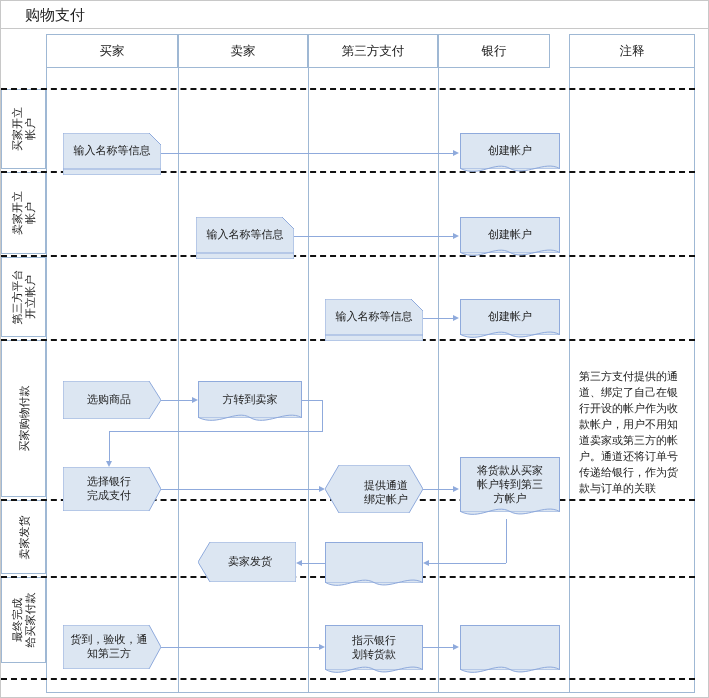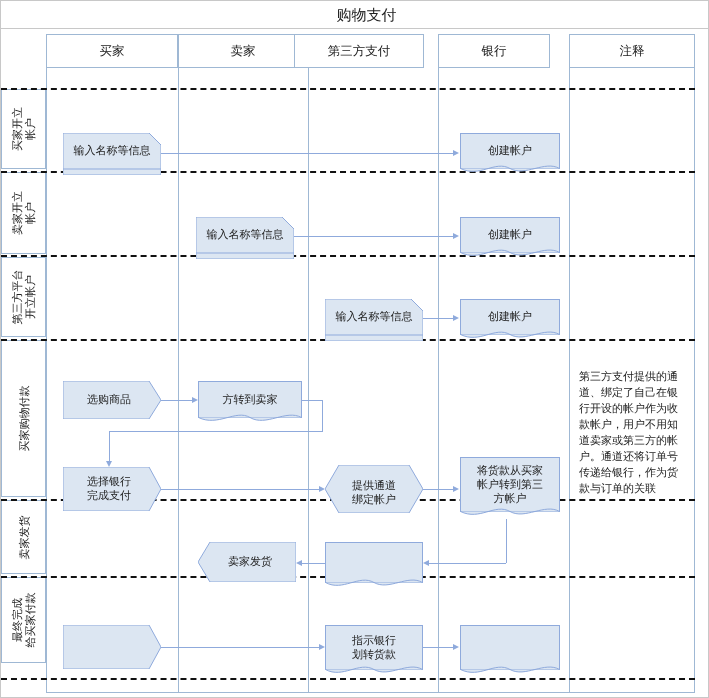--- a/index.html
+++ b/index.html
@@ -1,19 +1,19 @@
 <!DOCTYPE html>
 <html><head>
 <meta charset="utf-8">
 <style>
   html,body{margin:0;padding:0;background:#fff;}
   body{font-family:"DejaVu Sans","Liberation Sans",sans-serif;}
   #page{position:relative;width:709px;height:698px;box-sizing:border-box;border:1px solid #c8c8c8;background:#fff;}
   #title{position:absolute;left:0;top:0;width:707px;height:28px;line-height:28px;padding-left:24px;
-         box-sizing:border-box;font-size:15px;color:#222;border-bottom:1px solid #c8c8c8;text-align:center;}
+         box-sizing:border-box;font-size:15px;color:#222;border-bottom:1px solid #c8c8c8;}
   #canvas{position:absolute;left:0;top:28px;width:707px;height:668px;}
   .abs{position:absolute;box-sizing:border-box;}
 
   
   .colhead{border:1px solid #9fb8d4;background:#fff;font-size:12.5px;color:#222;
            display:flex;align-items:center;justify-content:center;}
   
   .lanelabel{border:1px solid #9fb8d4;background:#fff;display:flex;align-items:center;justify-content:center;}
   .lanelabel span{display:block;transform:rotate(-90deg);white-space:nowrap;font-size:11px;color:#222;
                   letter-spacing:0px;text-align:center;line-height:13px;}
@@ -43,21 +43,21 @@
 <body>
 
 <div id="page">
 
   <div id="title">购物支付</div>
 
   <div id="canvas">
 
     <div class="abs colhead" style="left:45px;top:5px;width:132px;height:34px;">买家</div>
     <div class="abs colhead" style="left:177px;top:5px;width:130px;height:34px;font-family:Liberation Mono, monospace;">卖家</div>
-    <div class="abs colhead" style="left:293px;top:5px;width:130px;height:34px;">第三方支付</div>
+    <div class="abs colhead" style="left:307px;top:5px;width:130px;height:34px;">第三方支付</div>
     <div class="abs colhead" style="left:437px;top:5px;width:112px;height:34px;">银行</div>
     <div class="abs colhead" style="left:568px;top:5px;width:126px;height:34px;">注释</div>
 
     <div class="abs" style="left:45px;top:39px;width:649px;height:625px;border:1px solid #9fb8d4;border-top:none;"></div>
 
     <div class="abs vline" style="left:177px;top:39px;height:625px;"></div>
     <div class="abs vline" style="left:307px;top:39px;height:625px;"></div>
     <div class="abs vline" style="left:437px;top:39px;height:625px;"></div>
     <div class="abs vline" style="left:568px;top:39px;height:625px;"></div>
 
@@ -150,21 +150,21 @@
 
     <svg class="abs" style="left:62px;top:438px;width:98px;height:44px;" viewBox="0 0 98 44">
       <path d="M0,0 L86,0 L98,22 L86,44 L0,44 Z" fill="#dce6f2" stroke="#8faadc"></path>
     </svg>
     <div class="abs shape" style="left:62px;top:438px;width:92px;height:44px;white-space:pre;">选择银行
 完成支付</div>
 
     <svg class="abs" style="left:324px;top:436px;width:98px;height:48px;" viewBox="0 0 98 48">
       <path d="M14,0 L84,0 L98,24 L84,48 L14,48 L0,24 Z" fill="#dce6f2" stroke="#8faadc"></path>
     </svg>
-    <div class="abs shape" style="left:324px;top:436px;width:98px;height:56px;white-space:pre;">提供通道
+    <div class="abs shape" style="left:336px;top:436px;width:98px;height:56px;white-space:pre;">提供通道
 绑定帐户</div>
 
     <svg class="abs" style="left:459px;top:428px;width:100px;height:62px;" viewBox="0 0 100 62">
       <rect x="0.5" y="0.5" width="99" height="54" fill="#dce6f2" stroke="#8faadc"></rect>
       <path d="M0.5,54.5 C20,64 35,46 50,54.5 C65,63 85,46 99.5,54.5" fill="#dce6f2" stroke="#8faadc"></path>
     </svg>
     <div class="abs shape" style="left:459px;top:428px;width:100px;height:55px;white-space:pre;">将货款从买家
 帐户转到第三
 方帐户</div>
 
@@ -198,20 +198,22 @@
     <div class="abs conn v" style="left:505px;top:490px;height:44px;"></div>
     <div class="abs conn h" style="left:428px;top:534px;width:77px;"></div>
     <div class="abs arrowL" style="left:422px;top:530.5px;"></div>
 
     <div class="abs conn h" style="left:301px;top:534px;width:23px;"></div>
     <div class="abs arrowL" style="left:295px;top:530.5px;"></div>
 
     <svg class="abs" style="left:62px;top:596px;width:98px;height:44px;" viewBox="0 0 98 44">
       <path d="M0,0 L86,0 L98,22 L86,44 L0,44 Z" fill="#dce6f2" stroke="#8faadc"></path>
     </svg>
+    <div class="abs shape" style="left:62px;top:596px;width:92px;height:44px;white-space:pre;">货到，验收，通
+知第三方</div>
 
     <svg class="abs" style="left:324px;top:596px;width:98px;height:52px;" viewBox="0 0 98 52">
       <rect x="0.5" y="0.5" width="97" height="44" fill="#dce6f2" stroke="#8faadc"></rect>
       <path d="M0.5,44.5 C18,54 34,36 49,44.5 C64,53 83,36 97.5,44.5" fill="#dce6f2" stroke="#8faadc"></path>
     </svg>
     <div class="abs shape" style="left:324px;top:596px;width:98px;height:45px;white-space:pre;">指示银行
 划转货款</div>
 
     <svg class="abs" style="left:459px;top:596px;width:100px;height:52px;" viewBox="0 0 100 52">
       <rect x="0.5" y="0.5" width="99" height="44" fill="#dce6f2" stroke="#8faadc"></rect>

